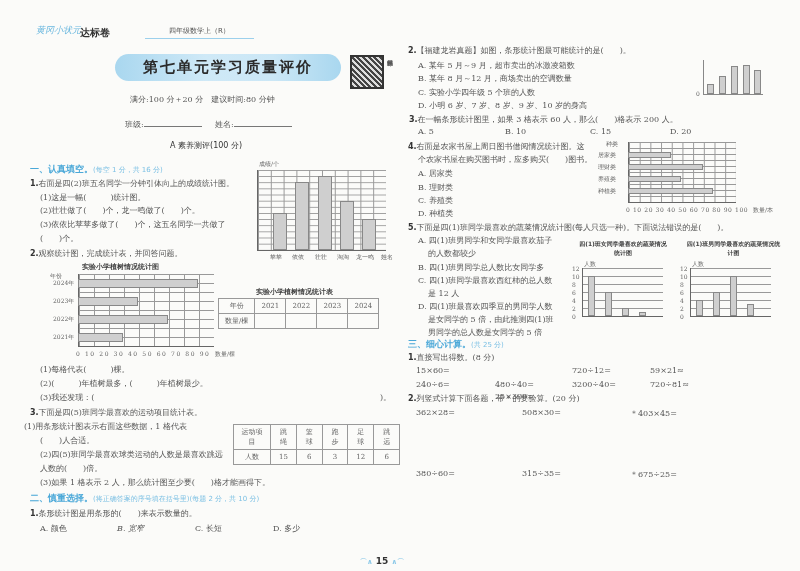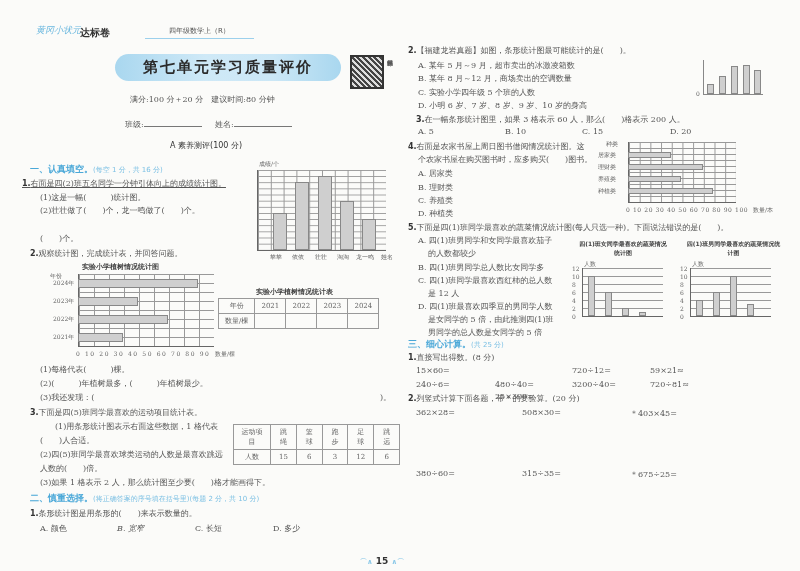--- a/index.html
+++ b/index.html
@@ -39,23 +39,24 @@
   <div class="abs qr" style="left:350px;top:55px;"></div>
   <div class="abs qr-label" style="left:385px;top:55px;">易错点详解</div>
 
   <div class="line" style="left:130px;top:94px;">满分:100 分＋20 分　建议时间:80 分钟</div>
   <div class="line" style="left:125px;top:119px;"><span>班级:</span><span style="display:inline-block;width:58px;border-bottom:1px solid #777;"></span></div>
   <div class="line" style="left:215px;top:119px;"><span>姓名:</span><span style="display:inline-block;width:58px;border-bottom:1px solid #777;"></span></div>
   <div class="line" style="left:170px;top:140px;font-family:'DejaVu Sans',sans-serif;color:#333;">A 素养测评(100 分)</div>
 
   <div class="section" style="left:30px;top:163px;"><span>一、认真填空。</span><span class="note">(每空 1 分，共 16 分)</span></div>
 
-  <div class="line" style="left:22px;top:178px;text-decoration:underline;"><span class="qnum">1.</span><span>右面是四(2)班五名同学一分钟引体向上的成绩统计图。</span></div>
+  <div class="line" style="left:30px;top:178px;"><span class="qnum">1.</span><span>右面是四(2)班五名同学一分钟引体向上的成绩统计图。</span></div>
   <div class="line" style="left:40px;top:192px;">(1)这是一幅(　　　)统计图。</div>
   <div class="line" style="left:40px;top:205px;">(2)壮壮做了(　　)个，龙一鸣做了(　　)个。</div>
+  <div class="line" style="left:40px;top:219px;">(3)依依比苹苹多做了(　　)个，这五名同学一共做了</div>
   <div class="line" style="left:40px;top:233px;">(　　)个。</div>
 
   <div class="abs" style="left:237px;top:160px;width:160px;height:110px;">
     <div class="tick" style="left:22px;top:0;">成绩/个</div>
     <div class="grid" style="left:20px;top:10px;width:128px;height:80px;background-size:12.8px 6.15px;"></div>
     <div class="bar" style="left:36px;top:53px;width:14px;height:37px;"></div>
     <div class="bar" style="left:58px;top:22px;width:14px;height:68px;"></div>
     <div class="bar" style="left:81px;top:16px;width:14px;height:74px;"></div>
     <div class="bar" style="left:103px;top:41px;width:14px;height:49px;"></div>
     <div class="bar" style="left:125px;top:59px;width:14px;height:31px;"></div>
@@ -104,21 +105,21 @@
     </tr>
   </tbody>
     </table>
 
   <div class="line" style="left:40px;top:364px;">(1)每格代表(　　　)棵。</div>
   <div class="line" style="left:40px;top:378px;">(2)(　　　)年植树最多，(　　　)年植树最少。</div>
   <div class="line" style="left:40px;top:392px;">(3)我还发现：(</div>
   <div class="line" style="left:380px;top:392px;">)。</div>
 
   <div class="line" style="left:30px;top:407px;"><span class="qnum">3.</span><span>下面是四(5)班同学最喜欢的运动项目统计表。</span></div>
-  <div class="line" style="left:55px;top:421px;text-align:center;">(1)用条形统计图表示右面这些数据，1 格代表</div>
+  <div class="line" style="left:24px;top:421px;text-align:center;">(1)用条形统计图表示右面这些数据，1 格代表</div>
   <div class="line" style="left:40px;top:435px;">(　　)人合适。</div>
   <div class="line" style="left:40px;top:449px;">(2)四(5)班同学最喜欢球类运动的人数是最喜欢跳远</div>
   <div class="line" style="left:40px;top:463px;text-align:center;">人数的(　　)倍。</div>
   <div class="line" style="left:40px;top:477px;">(3)如果 1 格表示 2 人，那么统计图至少要(　　)格才能画得下。</div>
 
   <table class="stat abs" style="left:233px;top:424px;">
     <tbody>
         <tr>
       <td>运动项目</td>
       <td>跳绳</td>
@@ -157,24 +158,24 @@
     <div class="abs" style="left:3px;top:0;width:1px;height:34px;background:#888;"></div>
     <div class="abs" style="left:3px;top:34px;width:60px;height:1px;background:#888;"></div>
     <div class="tick" style="left:-4px;top:30px;">0</div>
     <div class="bar" style="left:7px;top:24px;width:7px;height:10px;"></div>
     <div class="bar" style="left:19px;top:16px;width:7px;height:18px;"></div>
     <div class="bar" style="left:31px;top:6px;width:7px;height:28px;"></div>
     <div class="bar" style="left:43px;top:5px;width:7px;height:29px;"></div>
     <div class="bar" style="left:54px;top:10px;width:7px;height:24px;"></div>
   </div>
 
-  <div class="line" style="left:16px;top:114px;text-align:center;"><span class="qnum">3.</span><span>在一幅条形统计图里，如果 3 格表示 60 人，那么(　　)格表示 200 人。</span></div>
+  <div class="line" style="left:9px;top:114px;text-align:center;"><span class="qnum">3.</span><span>在一幅条形统计图里，如果 3 格表示 60 人，那么(　　)格表示 200 人。</span></div>
   <div class="line" style="left:18px;top:127px;">A. 5</div>
   <div class="line" style="left:105px;top:127px;">B. 10</div>
-  <div class="line" style="left:182px;top:127px;text-align:center;">C. 15</div>
+  <div class="line" style="left:190px;top:127px;text-align:center;">C. 15</div>
   <div class="line" style="left:270px;top:127px;">D. 20</div>
 
   <div class="line" style="left:8px;top:141px;"><span class="qnum">4.</span><span>右面是农家书屋上周日图书借阅情况统计图。这</span></div>
   <div class="line" style="left:18px;top:154px;">个农家书屋在购买图书时，应多购买(　　)图书。</div>
   <div class="line" style="left:18px;top:168px;">A. 居家类</div>
   <div class="line" style="left:18px;top:182px;">B. 理财类</div>
   <div class="line" style="left:18px;top:195px;">C. 养殖类</div>
   <div class="line" style="left:18px;top:208px;">D. 种植类</div>
 
   <div class="abs" style="left:198px;top:140px;width:200px;height:78px;">

